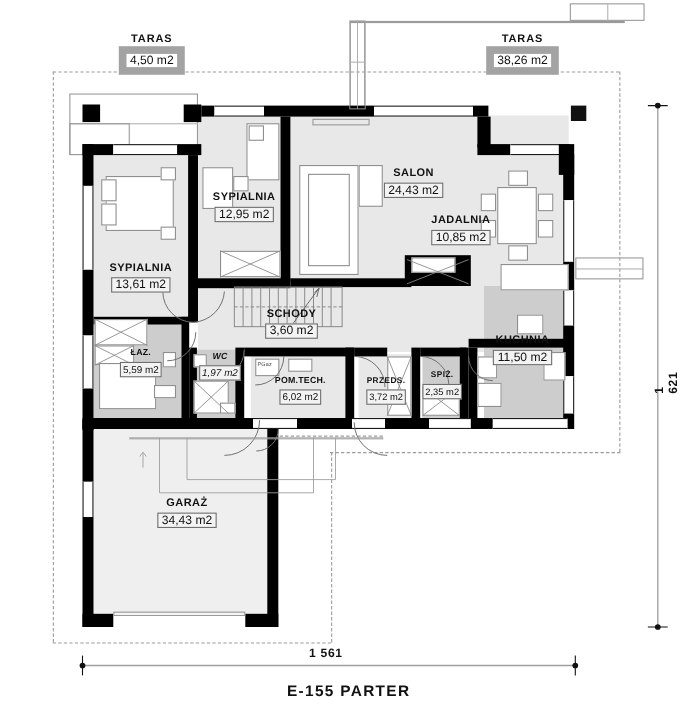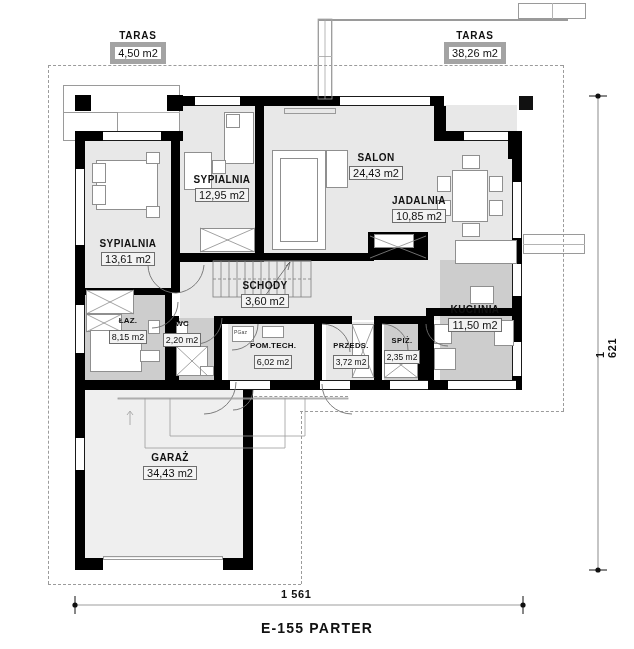--- a/index.html
+++ b/index.html
@@ -27,21 +27,21 @@
   .lbl .ar{display:inline-block;font-size:11px;color:#111;line-height:12px;
            border:1px solid #6e6e6e;background:#f3f3f3;padding:0px 3px;margin-top:1px;}
   .lbl.sm .nm{font-size:8px;letter-spacing:.2px;}
   .lbl.sm .ar{font-size:9px;padding:0 2px;}
   .lbl.xs .nm{font-size:7.5px;}
   .lbl.xs .ar{font-size:8.5px;padding:0 2px;}
 
   
   .tlbl{position:absolute;text-align:center;white-space:nowrap;}
   .tlbl .nm{font-size:10px;font-weight:bold;letter-spacing:.8px;color:#111;}
-  .tlbl .ar{display:inline-block;font-size:11px;color:#111;border:5px solid #a3a3a3;
+  .tlbl .ar{display:inline-block;font-size:11px;color:#111;border:7px solid #a3a3a3;
             background:#fff;padding:0 3px;margin-top:1px;}
   .dimtxt{position:absolute;font-size:11px;font-weight:bold;color:#111;letter-spacing:.6px;}
   .dimtxt.vert{transform:rotate(-90deg);transform-origin:left top;}
 
   #title{position:absolute;left:0;top:620px;width:634px;text-align:center;
          font-size:14px;font-weight:bold;letter-spacing:1.2px;color:#111;}
 
   svg.ov{position:absolute;left:0;top:0;width:634px;height:649px;pointer-events:none;}
 </style>
 </head>
@@ -322,26 +322,26 @@
   </div>
 
 
   <div class="lbl" style="left:435px;top:304px;width:80px;">
     <div class="nm">KUCHNIA</div>
     <div class="ar">11,50 m2</div>
   </div>
 
   <div class="lbl sm" style="left:92px;top:315px;width:72px;">
     <div class="nm">ŁAZ.</div>
-    <div class="ar">8,15 m2</div>
-  </div>
-
-  <div class="lbl sm" style="left:158px;top:318px;width:48px;">
+    <div class="ar">5,59 m2</div>
+  </div>
+
+  <div class="lbl sm" style="left:176px;top:318px;width:48px;font-style:italic;">
     <div class="nm">WC</div>
-    <div class="ar">2,20 m2</div>
+    <div class="ar">1,97 m2</div>
   </div>
 
   <div class="lbl sm" style="left:228px;top:340px;width:90px;">
     <div class="nm">POM.TECH.</div>
     <div class="ar">6,02 m2</div>
   </div>
 
   <div class="lbl xs" style="left:322px;top:340px;width:58px;">
     <div class="nm">PRZEDS.</div>
     <div class="ar">3,72 m2</div>

